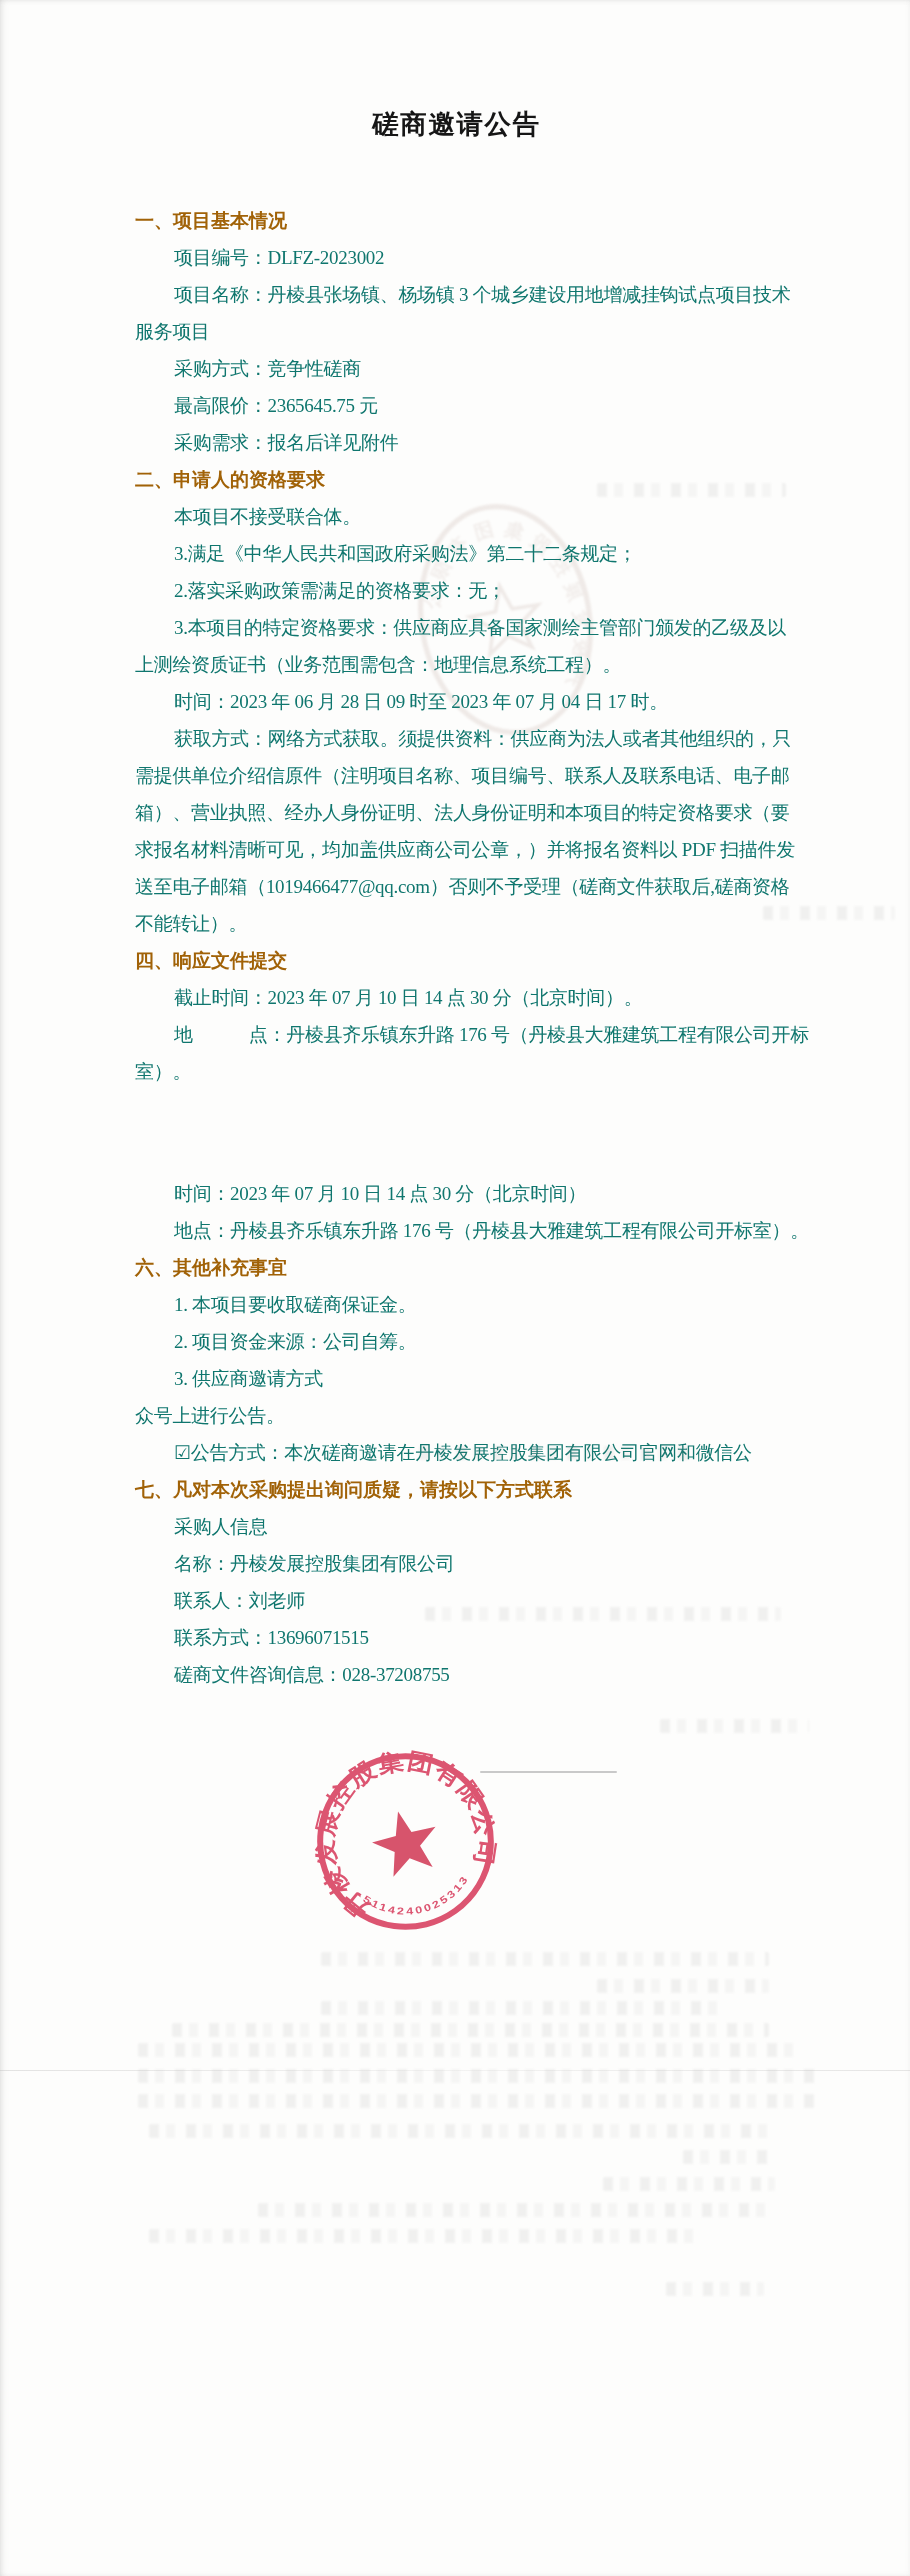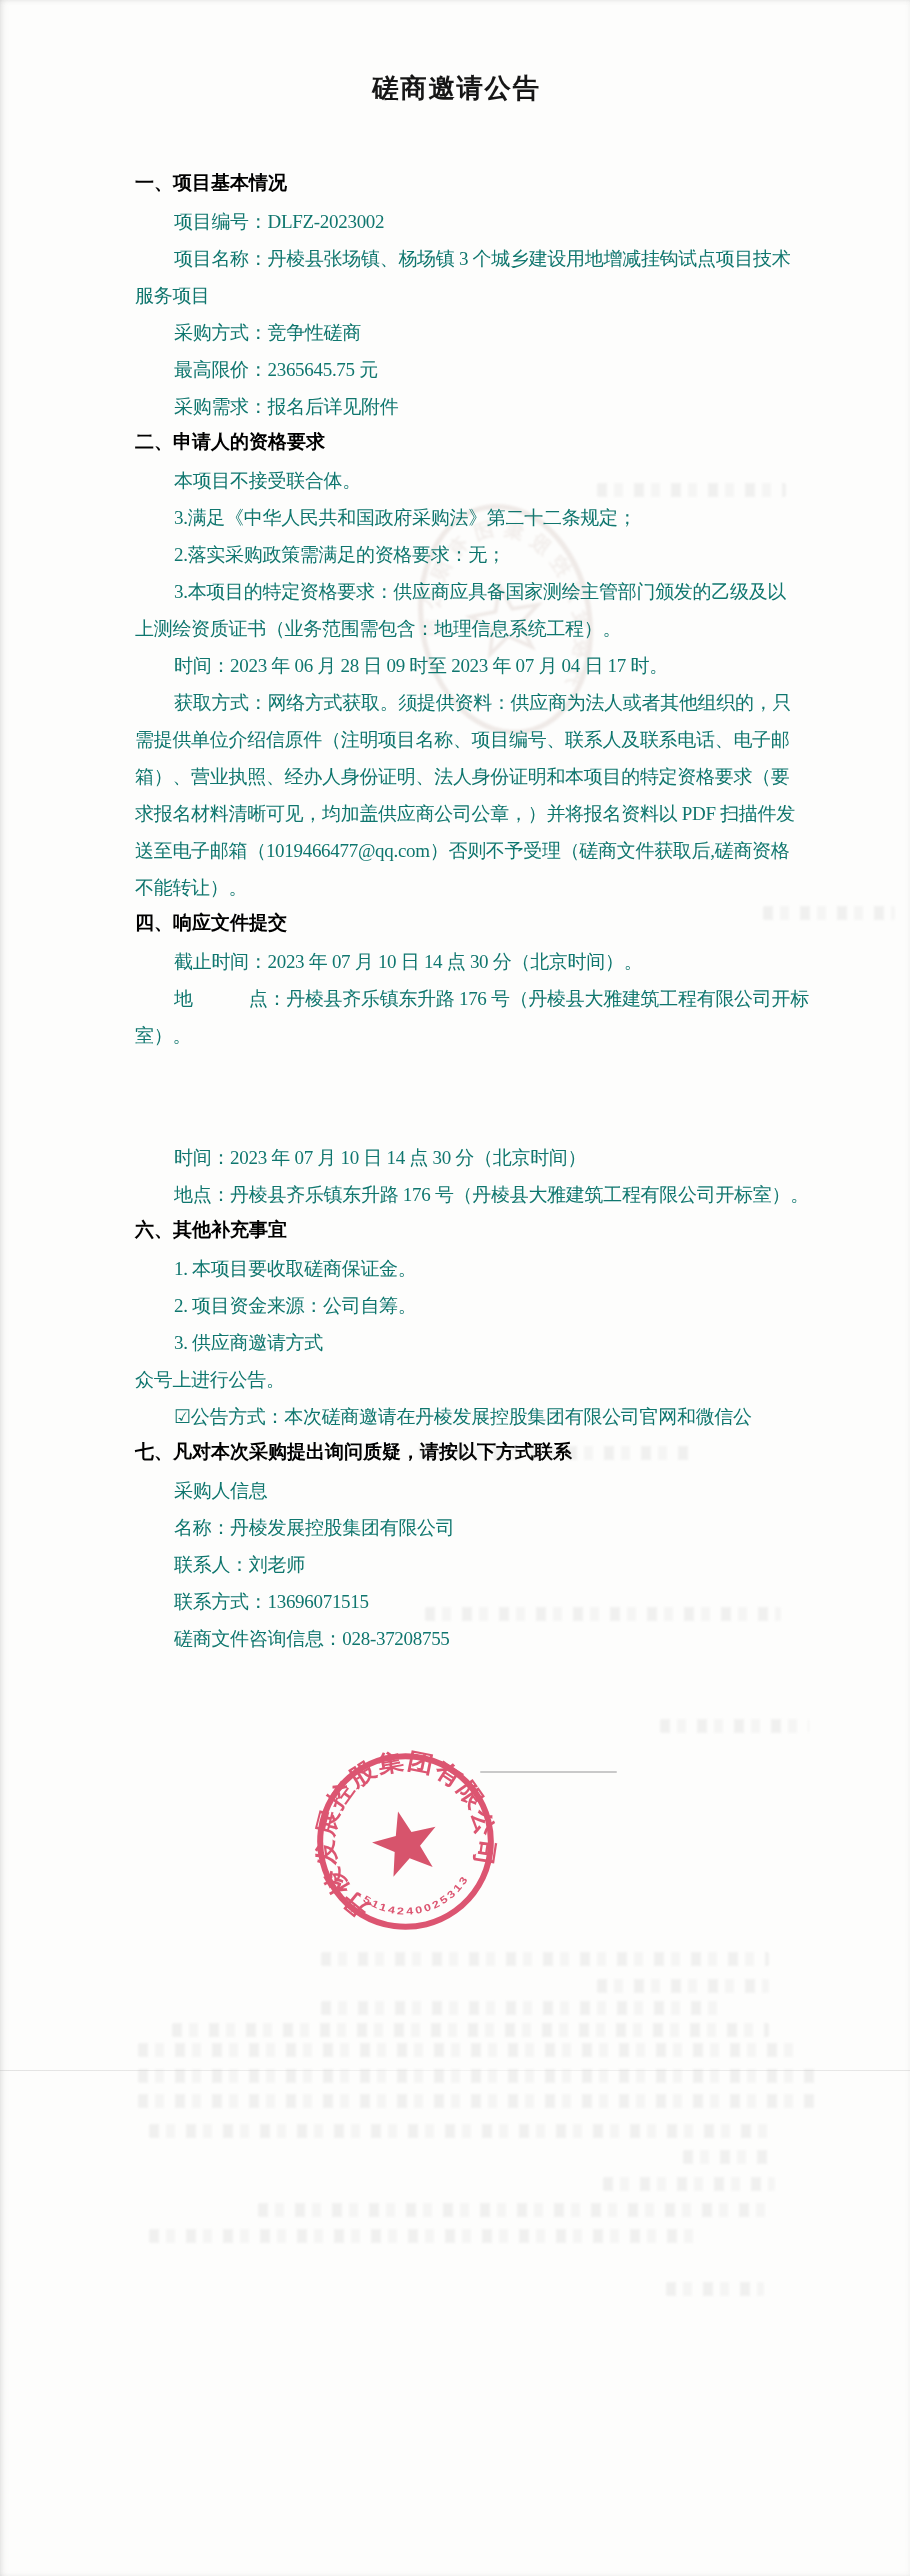--- a/index.html
+++ b/index.html
@@ -16,44 +16,44 @@
     position: absolute; inset: 0;
     box-shadow: inset 4px 0 9.2px -5.7px rgba(110,110,110,.4),
                 inset -2.9px 0 8px -5.7px rgba(140,140,140,.25),
                 inset 0 3.4px 8px -5.7px rgba(150,150,150,.2);
     pointer-events: none;
   }
   .content {
     position: absolute;
     left: 135px; top: 0;
     width: 643px;
-    padding-top: 70px;
+    padding-top: 106px;
   }
   .title {
     font-size: 26.4px;
     line-height: 37px;
     height: 37px;
     font-weight: 700;
     letter-spacing: 1.7px;
     text-align: center;
     color: #161616;
     white-space: pre;
   }
   .ln {
     font-size: 19px;
     line-height: 37px;
     height: 37px;
     letter-spacing: -0.3px;
     color: #0f766e;
     white-space: pre;
   }
   .hd {
-    font-family: Liberation Mono, monospace;
+    font-family: Liberation Serif, serif;
     font-weight: 700;
-    color: #000000;
+    color: #a16207;
     letter-spacing: 0;
   }
   .in { padding-left: 39px; }
   .mt-title { margin-top: 59px; }
   .mt-gap { margin-top: 85px; }
 
   .seal {
     position: absolute;
     left: 311px; top: 1747px;
     width: 189px; height: 189px;

